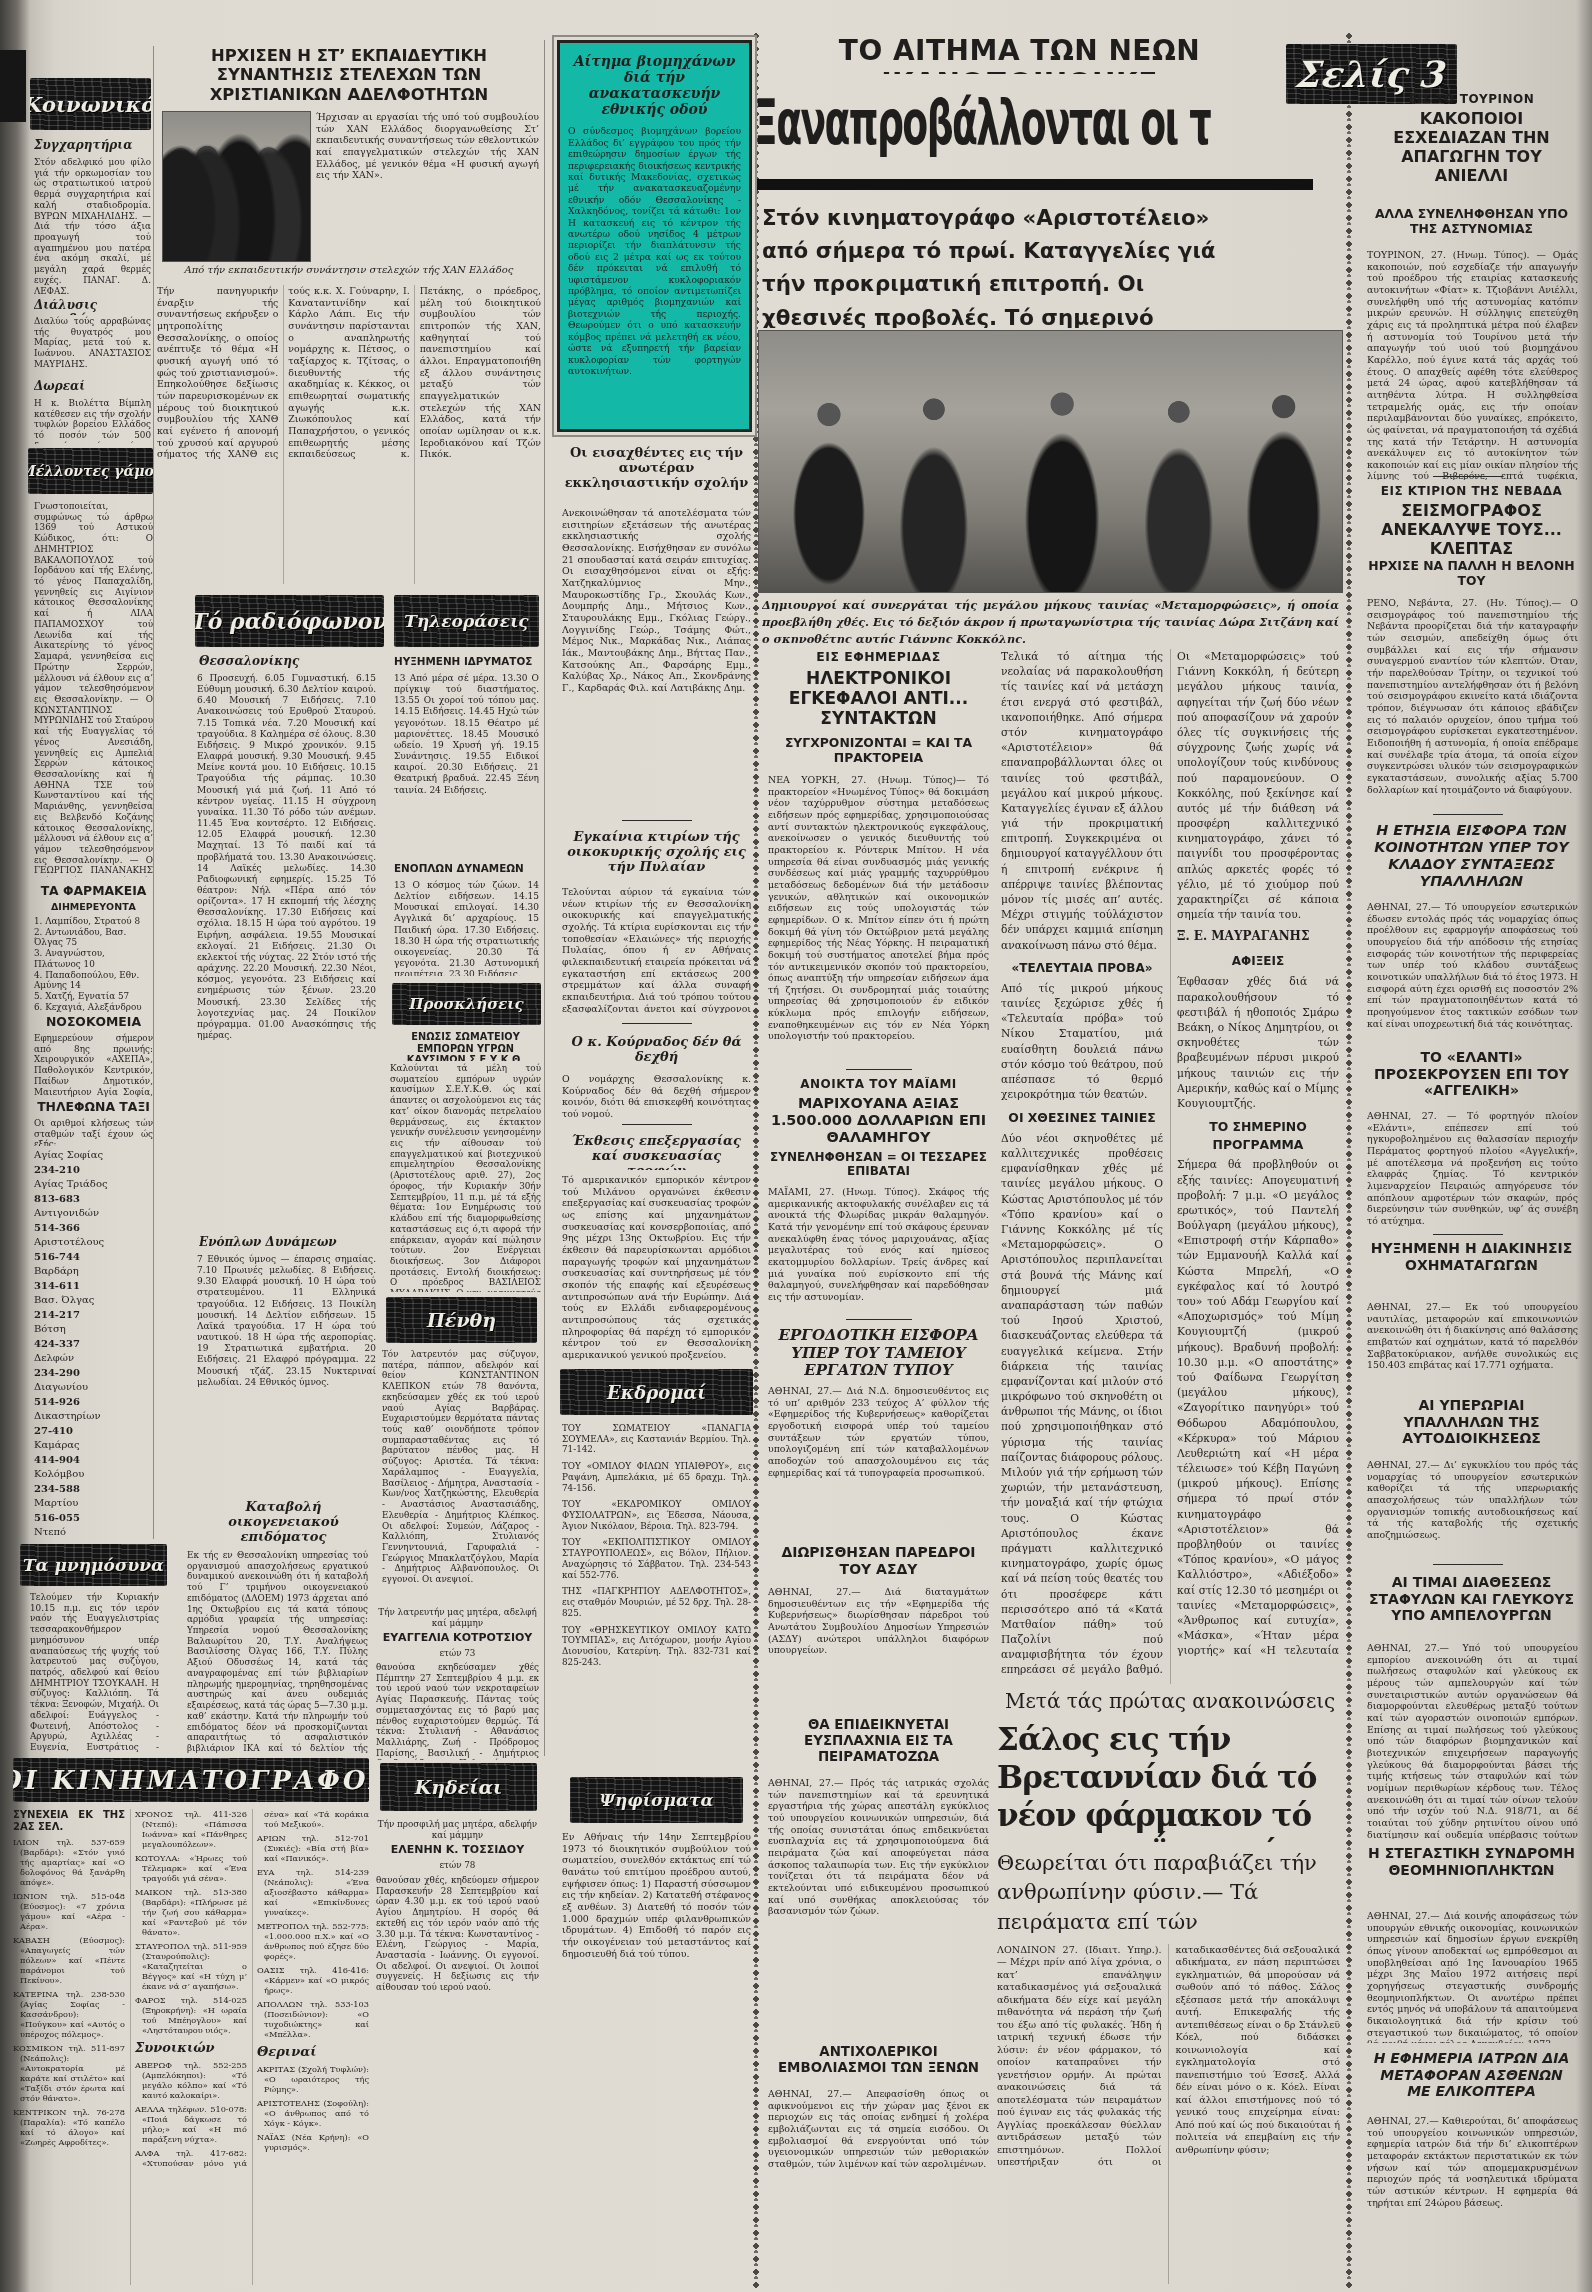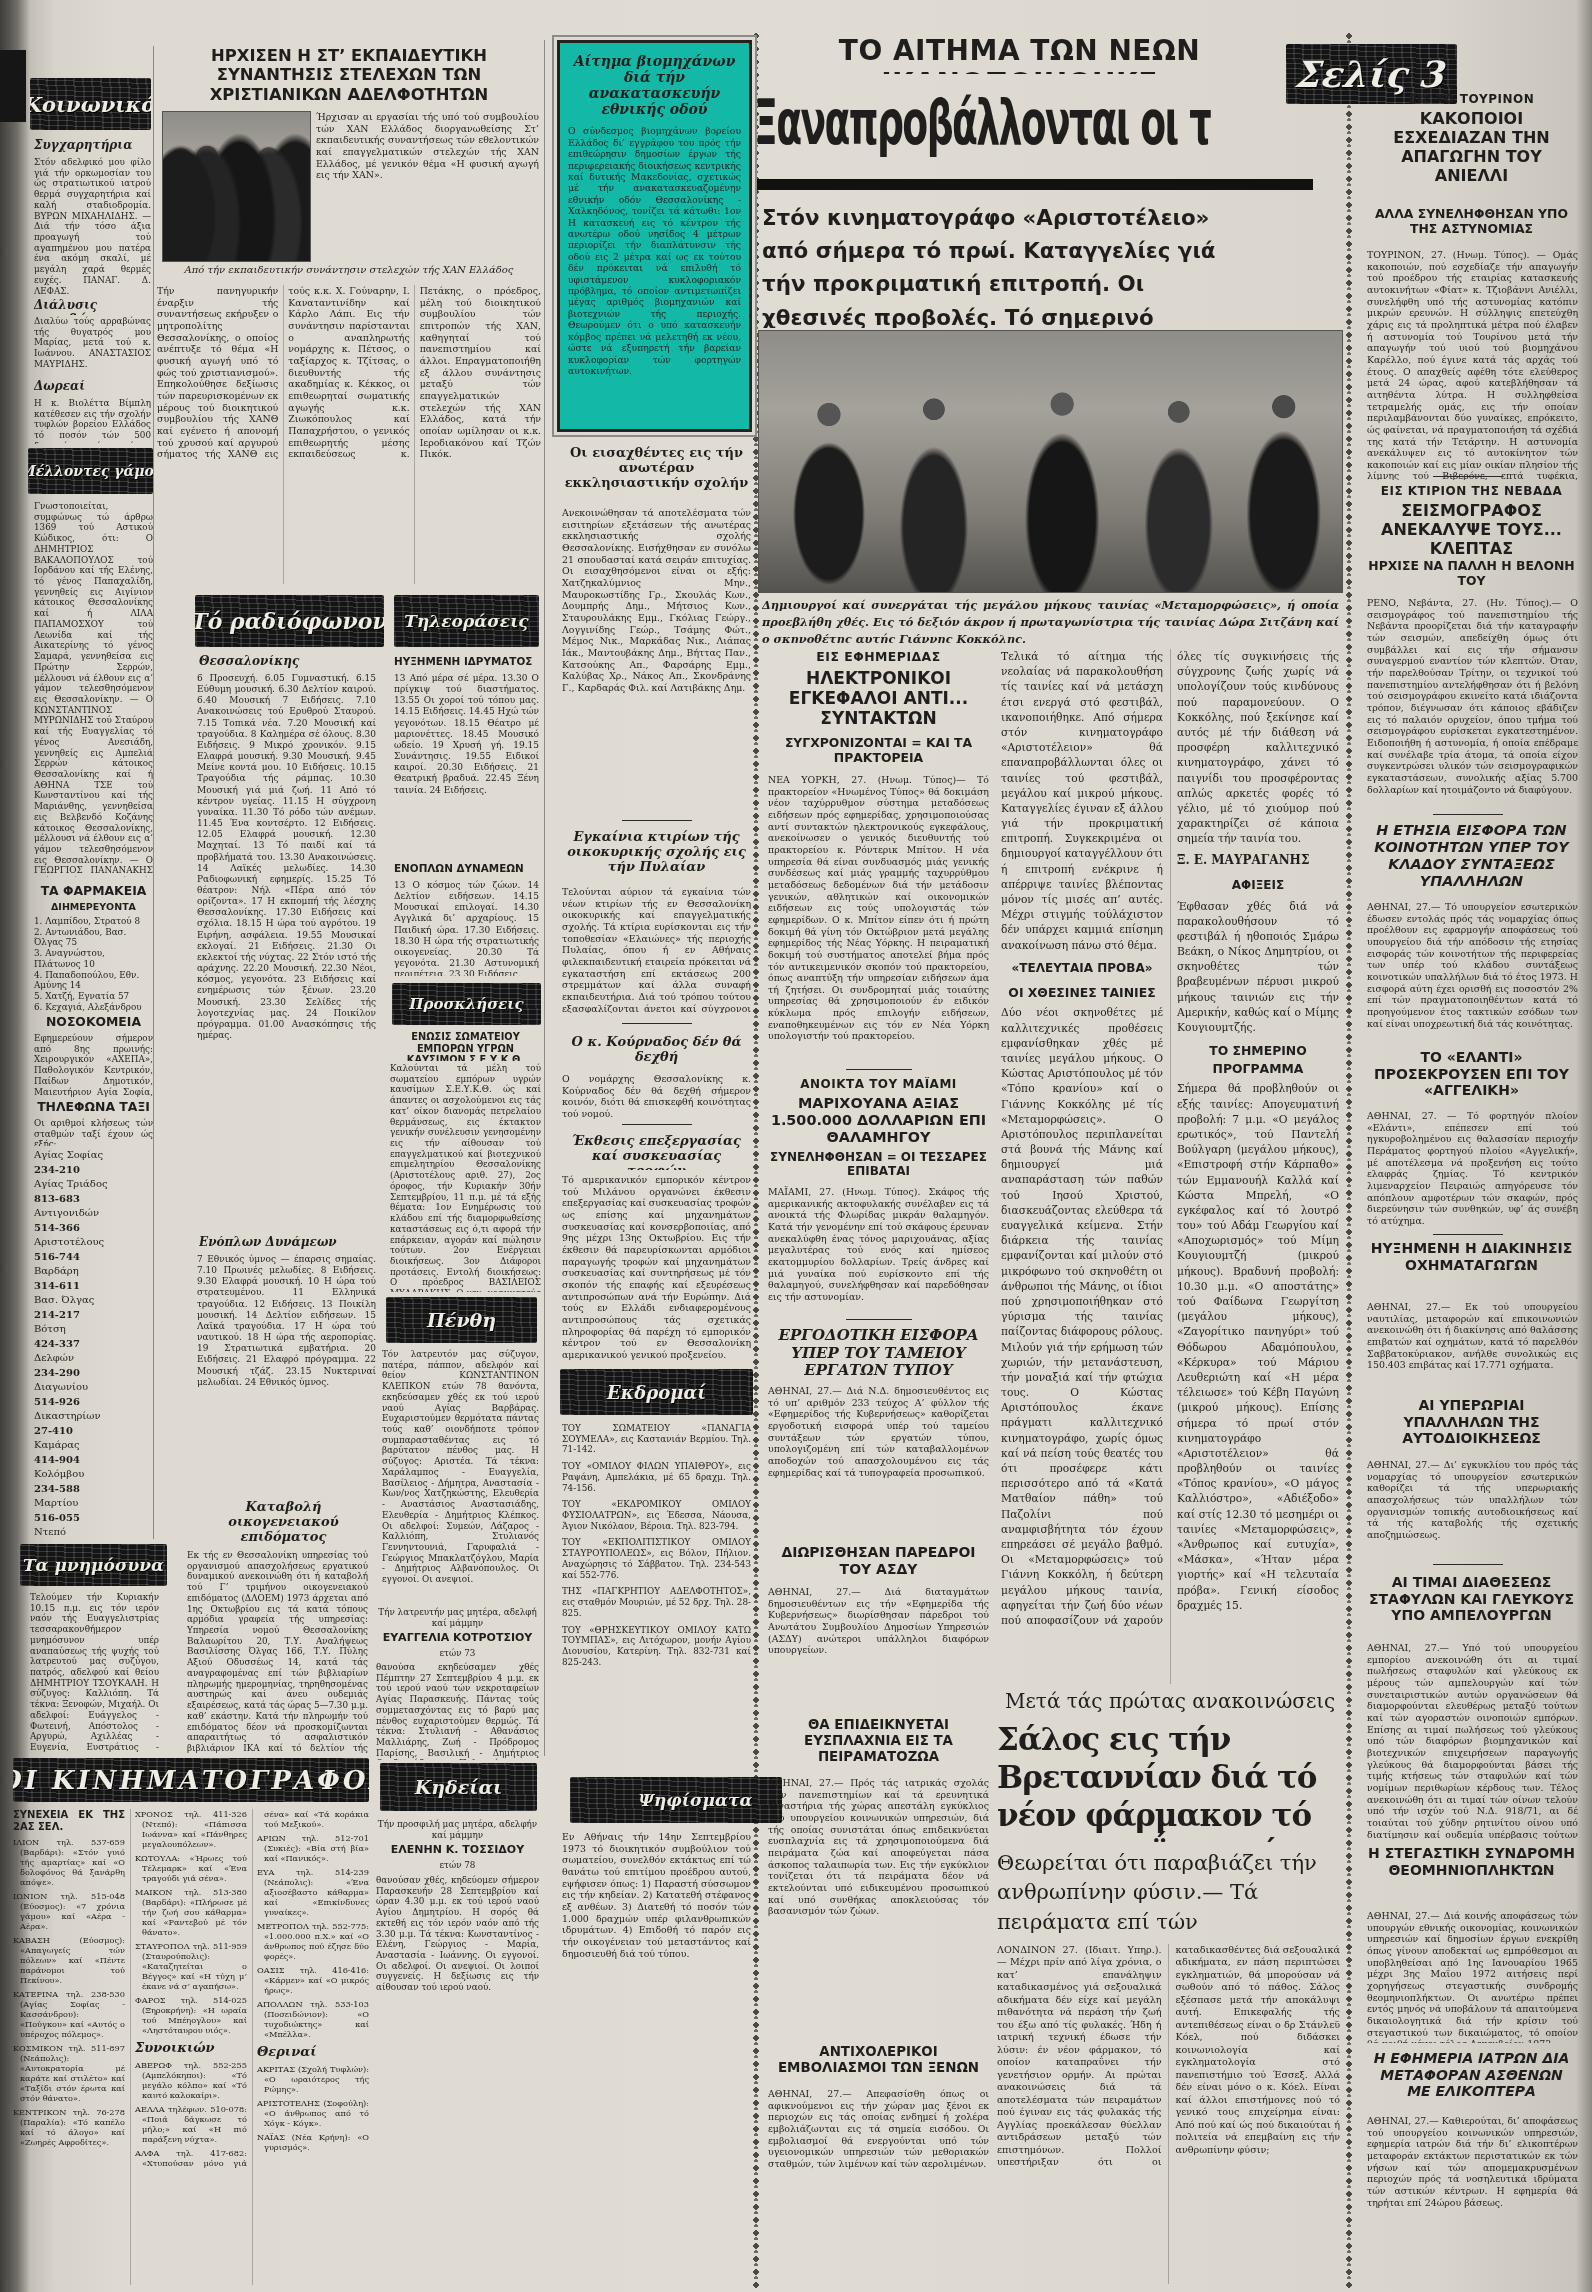--- a/index.html
+++ b/index.html
@@ -315,21 +315,21 @@
     <span class="rib" style="font-size:18px;">Εκδρομαί</span>
   </div>
 <div class="b sm" style="left:562px;top:1423px;width:189px;height:344px;text-align:justify;">
     <div class="exitem">ΤΟΥ ΣΩΜΑΤΕΙΟΥ «ΠΑΝΑΓΙΑ ΣΟΥΜΕΛΑ», εις Καστανιάν Βερμίου. Τηλ. 71-142.</div>
     <div class="exitem">ΤΟΥ «ΟΜΙΛΟΥ ΦΙΛΩΝ ΥΠΑΙΘΡΟΥ», εις Ραψάνη, Αμπελάκια, μέ 65 δραχμ. Τηλ. 74-156.</div>
     <div class="exitem">ΤΟΥ «ΕΚΔΡΟΜΙΚΟΥ ΟΜΙΛΟΥ ΦΥΣΙΟΛΑΤΡΩΝ», εις Έδεσσα, Νάουσα, Άγιον Νικόλαον, Βέροια. Τηλ. 823-794.</div>
     <div class="exitem">ΤΟΥ «ΕΚΠΟΛΙΤΙΣΤΙΚΟΥ ΟΜΙΛΟΥ ΣΤΑΥΡΟΥΠΟΛΕΩΣ», εις Βόλον, Πήλιον. Αναχώρησις τό Σάββατον. Τηλ. 234-543 καί 552-776.</div>
     <div class="exitem">ΤΗΣ «ΠΑΓΚΡΗΤΙΟΥ ΑΔΕΛΦΟΤΗΤΟΣ», εις σταθμόν Μουριών, μέ 52 δρχ. Τηλ. 28-825.</div>
     <div class="exitem">ΤΟΥ «ΘΡΗΣΚΕΥΤΙΚΟΥ ΟΜΙΛΟΥ ΚΑΤΩ ΤΟΥΜΠΑΣ», εις Λιτόχωρον, μονήν Αγίου Διονυσίου, Κατερίνη. Τηλ. 832-731 καί 825-243.</div>
   </div>
-<div class="b ribbon" style="left:570px;top:1777px;width:173px;height:46px;padding-left:39px;">
+<div class="b ribbon" style="left:570px;top:1777px;width:173px;height:46px;">
     <span class="rib" style="font-size:17px;">Ψηφίσματα</span>
   </div>
 <div class="b bodytxt" style="left:562px;top:1831px;width:189px;height:448px;">Εν Αθήναις τήν 14ην Σεπτεμβρίου 1973 τό διοικητικόν συμβούλιον τού σωματείου, συνελθόν εκτάκτως επί τώ θανάτω τού επιτίμου προέδρου αυτού, εψήφισεν όπως: 1) Παραστή σύσσωμον εις τήν κηδείαν. 2) Κατατεθή στέφανος εξ ανθέων. 3) Διατεθή τό ποσόν τών 1.000 δραχμών υπέρ φιλανθρωπικών ιδρυμάτων. 4) Επιδοθή τό παρόν εις τήν οικογένειαν τού μεταστάντος καί δημοσιευθή διά τού τύπου.</div>
 
 <div class="b kick" style="left:768px;top:649px;width:221px;height:17px;font-size:12.4px;">ΕΙΣ ΕΦΗΜΕΡΙΔΑΣ</div>
 <div class="b hd" style="left:768px;top:668px;width:221px;height:64px;font-size:17px;">ΗΛΕΚΤΡΟΝΙΚΟΙ ΕΓΚΕΦΑΛΟΙ ΑΝΤΙ... ΣΥΝΤΑΚΤΩΝ</div>
 <div class="b hd" style="left:768px;top:736px;width:221px;height:34px;font-size:12.4px;">ΣΥΓΧΡΟΝΙΖΟΝΤΑΙ = ΚΑΙ ΤΑ ΠΡΑΚΤΟΡΕΙΑ</div>
 <div class="b bodytxt" style="left:768px;top:774px;width:221px;height:291px;">ΝΕΑ ΥΟΡΚΗ, 27. (Ηνωμ. Τύπος)— Τό πρακτορείον «Ηνωμένος Τύπος» θά δοκιμάση νέον ταχύρρυθμον σύστημα μεταδόσεως ειδήσεων πρός εφημερίδας, χρησιμοποιούσας αντί συντακτών ηλεκτρονικούς εγκεφάλους, ανεκοίνωσεν ο γενικός διευθυντής τού πρακτορείου κ. Ρόντερικ Μπίτον. Η νέα υπηρεσία θά είναι συνδυασμός μιάς γενικής συνδέσεως καί μιάς γραμμής ταχυρρύθμου μεταδόσεως δεδομένων διά τήν μετάδοσιν γενικών, αθλητικών καί οικονομικών ειδήσεων εις τούς υπολογιστάς τών εφημερίδων. Ο κ. Μπίτον είπεν ότι ή πρώτη δοκιμή θά γίνη τόν Οκτώβριον μετά μεγάλης εφημερίδος τής Νέας Υόρκης. Η πειραματική δοκιμή τού συστήματος αποτελεί βήμα πρός τόν αντικειμενικόν σκοπόν τού πρακτορείου, όπως αναπτύξη τήν υπηρεσίαν ειδήσεων άμα τή ζητήσει. Οι συνδρομηταί μιάς τοιαύτης υπηρεσίας θά χρησιμοποιούν έν ειδικόν κύκλωμα πρός επιλογήν ειδήσεων, εναποθηκευμένων εις τόν εν Νέα Υόρκη υπολογιστήν τού πρακτορείου.</div>
 <div class="rule" style="left:846px;top:1069px;width:66px;"></div>
 <div class="b kick" style="left:768px;top:1077px;width:221px;height:16px;font-size:12px;">ΑΝΟΙΚΤΑ ΤΟΥ ΜΑΪΑΜΙ</div>
@@ -342,20 +342,21 @@
 <div class="b hd" style="left:768px;top:1544px;width:221px;height:38px;font-size:14px;">ΔΙΩΡΙΣΘΗΣΑΝ ΠΑΡΕΔΡΟΙ ΤΟΥ ΑΣΔΥ</div>
 <div class="b bodytxt" style="left:768px;top:1586px;width:221px;height:119px;">ΑΘΗΝΑΙ, 27.— Διά διαταγμάτων δημοσιευθέντων εις τήν «Εφημερίδα τής Κυβερνήσεως» διωρίσθησαν πάρεδροι τού Ανωτάτου Συμβουλίου Δημοσίων Υπηρεσιών (ΑΣΔΥ) ανώτεροι υπάλληλοι διαφόρων υπουργείων.</div>
 <div class="b hd" style="left:768px;top:1717px;width:221px;height:56px;font-size:13.4px;">ΘΑ ΕΠΙΔΕΙΚΝΥΕΤΑΙ ΕΥΣΠΛΑΧΝΙΑ ΕΙΣ ΤΑ ΠΕΙΡΑΜΑΤΟΖΩΑ</div>
 <div class="b bodytxt" style="left:768px;top:1777px;width:221px;height:259px;">ΑΘΗΝΑΙ, 27.— Πρός τάς ιατρικάς σχολάς τών πανεπιστημίων καί τά ερευνητικά εργαστήρια τής χώρας απεστάλη εγκύκλιος τού υπουργείου κοινωνικών υπηρεσιών, διά τής οποίας συνιστάται όπως επιδεικνύεται ευσπλαχνία εις τά χρησιμοποιούμενα διά πειράματα ζώα καί αποφεύγεται πάσα άσκοπος ταλαιπωρία των. Εις τήν εγκύκλιον τονίζεται ότι τά πειράματα δέον νά εκτελούνται υπό ειδικευμένου προσωπικού καί υπό συνθήκας αποκλειούσας τόν βασανισμόν τών ζώων.</div>
 <div class="b hd" style="left:768px;top:2044px;width:221px;height:40px;font-size:13.4px;">ΑΝΤΙΧΟΛΕΡΙΚΟΙ ΕΜΒΟΛΙΑΣΜΟΙ ΤΩΝ ΞΕΝΩΝ</div>
 <div class="b bodytxt" style="left:768px;top:2088px;width:221px;height:197px;">ΑΘΗΝΑΙ, 27.— Απεφασίσθη όπως οι αφικνούμενοι εις τήν χώραν μας ξένοι εκ περιοχών εις τάς οποίας ενδημεί ή χολέρα εμβολιάζωνται εις τά σημεία εισόδου. Οι εμβολιασμοί θά ενεργούνται υπό τών υγειονομικών υπηρεσιών τών μεθοριακών σταθμών, τών λιμένων καί τών αερολιμένων.</div>
 
 <div class="b flow2" style="left:1001px;top:649px;width:338px;height:1035px;font-size:10.7px;line-height:1.42;text-align:justify;">
   <p class="lead-p">Τελικά τό αίτημα τής νεολαίας νά παρακολουθήση τίς ταινίες καί νά μετάσχη έτσι ενεργά στό φεστιβάλ, ικανοποιήθηκε. Από σήμερα στόν κινηματογράφο «Αριστοτέλειον» θά επαναπροβάλλωνται όλες οι ταινίες τού φεστιβάλ, μεγάλου καί μικρού μήκους. Καταγγελίες έγιναν εξ άλλου γιά τήν προκριματική επιτροπή. Συγκεκριμένα οι δημιουργοί καταγγέλλουν ότι ή επιτροπή ενέκρινε ή απέρριψε ταινίες βλέποντας μόνον τίς μισές απ’ αυτές. Μέχρι στιγμής τούλάχιστον δέν υπάρχει καμμιά επίσημη ανακοίνωση πάνω στό θέμα.</p>
   <div class="subh" style="font-size:12px;">«ΤΕΛΕΥΤΑΙΑ ΠΡΟΒΑ»</div>
+  <p class="lead-p">Από τίς μικρού μήκους ταινίες ξεχώρισε χθές ή «Τελευταία πρόβα» τού Νίκου Σταματίου, μιά ευαίσθητη δουλειά πάνω στόν κόσμο τού θεάτρου, πού απέσπασε τό θερμό χειροκρότημα τών θεατών.</p>
   <div class="subh" style="font-size:12.4px;">ΟΙ ΧΘΕΣΙΝΕΣ ΤΑΙΝΙΕΣ</div>
   <p class="lead-p">Δύο νέοι σκηνοθέτες μέ καλλιτεχνικές προθέσεις εμφανίσθηκαν χθές μέ ταινίες μεγάλου μήκους. Ο Κώστας Αριστόπουλος μέ τόν «Τόπο κρανίου» καί ο Γιάννης Κοκκόλης μέ τίς «Μεταμορφώσεις». Ο Αριστόπουλος περιπλανείται στά βουνά τής Μάνης καί δημιουργεί μιά αναπαράσταση τών παθών τού Ιησού Χριστού, διασκευάζοντας ελεύθερα τά ευαγγελικά κείμενα. Στήν διάρκεια τής ταινίας εμφανίζονται καί μιλούν στό μικρόφωνο τού σκηνοθέτη οι άνθρωποι τής Μάνης, οι ίδιοι πού χρησιμοποιήθηκαν στό γύρισμα τής ταινίας παίζοντας διάφορους ρόλους. Μιλούν γιά τήν ερήμωση τών χωριών, τήν μετανάστευση, τήν μοναξιά καί τήν φτώχια τους. Ο Κώστας Αριστόπουλος έκανε πράγματι καλλιτεχνικό κινηματογράφο, χωρίς όμως καί νά πείση τούς θεατές του ότι προσέφερε κάτι περισσότερο από τά «Κατά Ματθαίον πάθη» τού Παζολίνι πού αναμφισβήτητα τόν έχουν επηρεάσει σέ μεγάλο βαθμό. Οι «Μεταμορφώσεις» τού Γιάννη Κοκκόλη, ή δεύτερη μεγάλου μήκους ταινία, αφηγείται τήν ζωή δύο νέων πού αποφασίζουν νά χαρούν όλες τίς συγκινήσεις τής σύγχρονης ζωής χωρίς νά υπολογίζουν τούς κινδύνους πού παραμονεύουν. Ο Κοκκόλης, πού ξεκίνησε καί αυτός μέ τήν διάθεση νά προσφέρη καλλιτεχνικό κινηματογράφο, χάνει τό παιγνίδι του προσφέροντας απλώς αρκετές φορές τό γέλιο, μέ τό χιούμορ πού χαρακτηρίζει σέ κάποια σημεία τήν ταινία του.</p>
   <div class="byline">Ξ. Ε. ΜΑΥΡΑΓΑΝΗΣ</div>
   <div class="subh" style="font-size:12px;">ΑΦΙΞΕΙΣ</div>
   <p class="lead-p">Έφθασαν χθές διά νά παρακολουθήσουν τό φεστιβάλ ή ηθοποιός Σμάρω Βεάκη, ο Νίκος Δημητρίου, οι σκηνοθέτες τών βραβευμένων πέρυσι μικρού μήκους ταινιών εις τήν Αμερικήν, καθώς καί ο Μίμης Κουγιουμτζής.</p>
   <div class="subh" style="font-size:12.4px;">ΤΟ ΣΗΜΕΡΙΝΟ ΠΡΟΓΡΑΜΜΑ</div>
   <p class="lead-p">Σήμερα θά προβληθούν οι εξής ταινίες: Απογευματινή προβολή: 7 μ.μ. «Ο μεγάλος ερωτικός», τού Παντελή Βούλγαρη (μεγάλου μήκους), «Επιστροφή στήν Κάρπαθο» τών Εμμανουήλ Καλλά καί Κώστα Μπρελή, «Ο εγκέφαλος καί τό λουτρό του» τού Αδάμ Γεωργίου καί «Αποχωρισμός» τού Μίμη Κουγιουμτζή (μικρού μήκους). Βραδυνή προβολή: 10.30 μ.μ. «Ο αποστάτης» τού Φαίδωνα Γεωργίτση (μεγάλου μήκους), «Ζαγορίτικο πανηγύρι» τού Θόδωρου Αδαμόπουλου, «Κέρκυρα» τού Μάριου Λευθεριώτη καί «Η μέρα τέλειωσε» τού Κέβη Παγώνη (μικρού μήκους). Επίσης σήμερα τό πρωί στόν κινηματογράφο «Αριστοτέλειον» θά προβληθούν οι ταινίες «Τόπος κρανίου», «Ο μάγος Καλλιόστρο», «Αδιέξοδο» καί στίς 12.30 τό μεσημέρι οι ταινίες «Μεταμορφώσεις», «Άνθρωπος καί ευτυχία», «Μάσκα», «Ήταν μέρα γιορτής» καί «Η τελευταία πρόβα». Γενική είσοδος δραχμές 15.</p>
 </div>
 
 <div class="b hserif" style="left:1005px;top:1690px;width:333px;height:28px;font-size:20px;font-weight:normal;text-align:left;">Μετά τάς πρώτας ανακοινώσεις</div>

